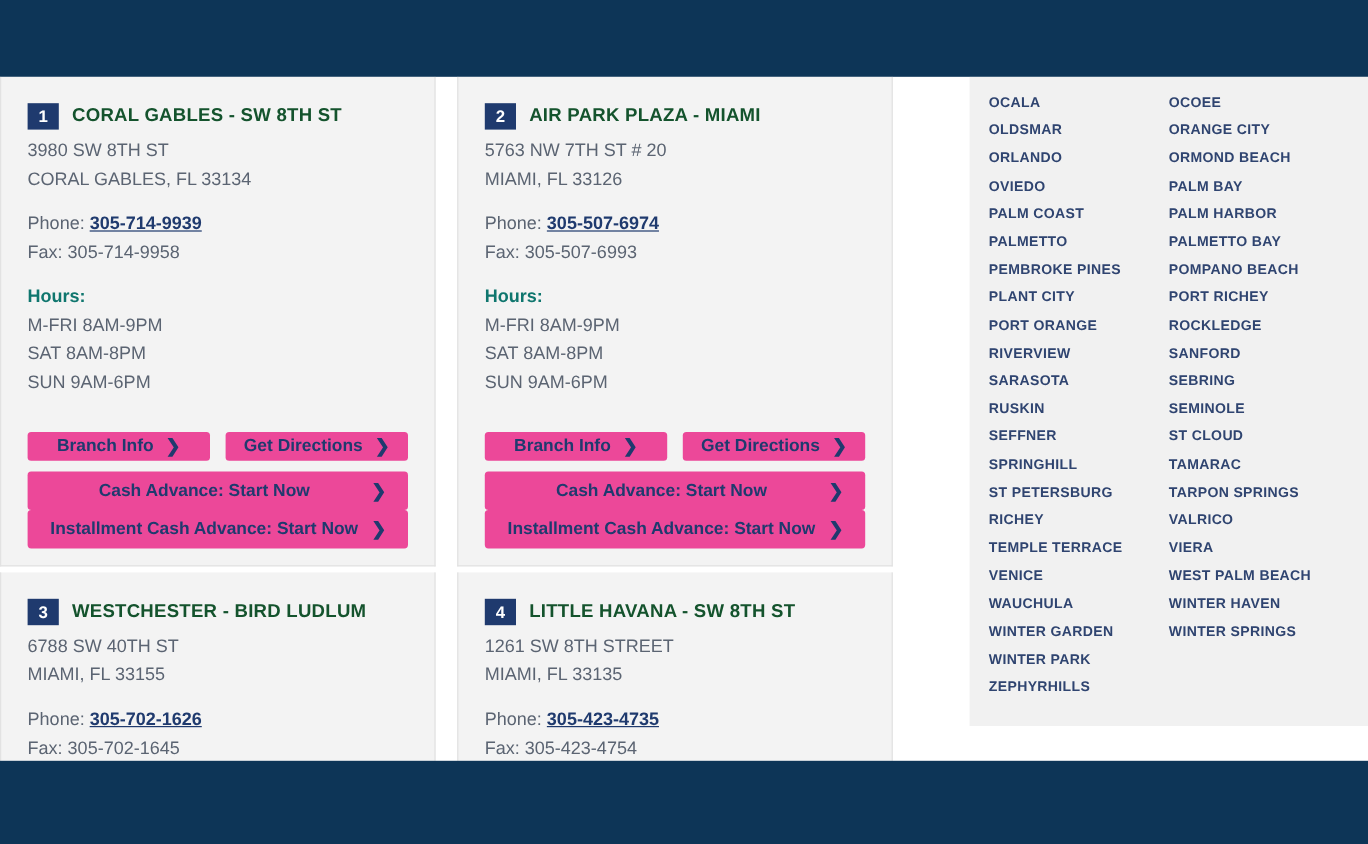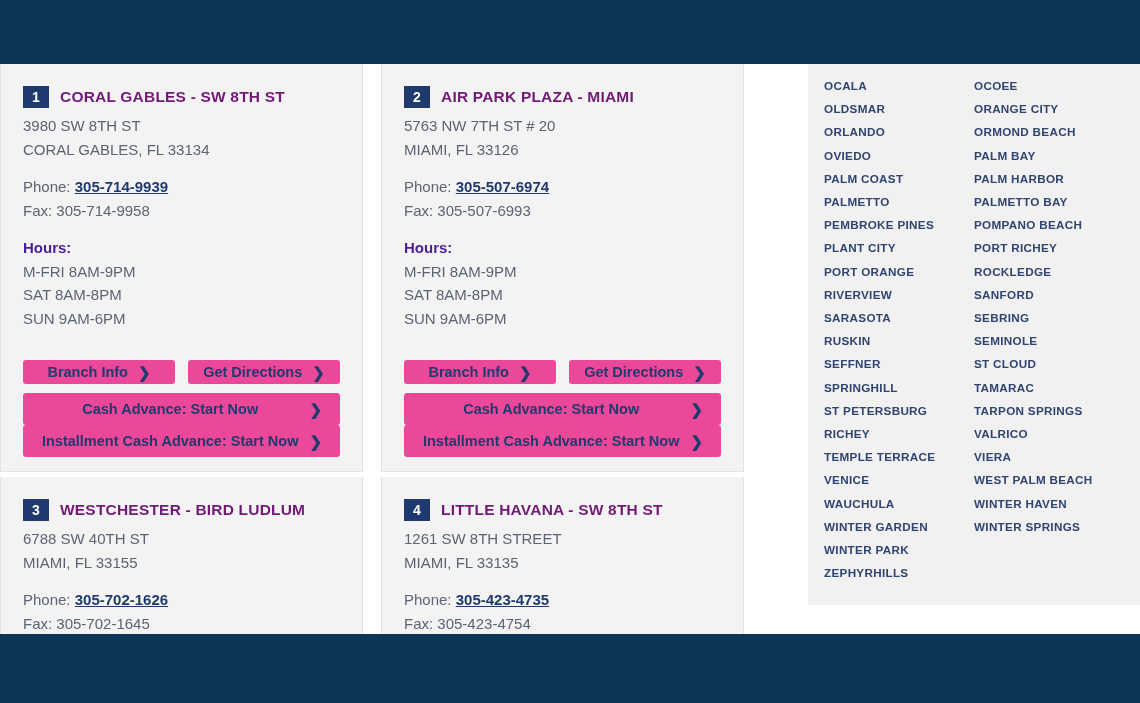--- a/index.html
+++ b/index.html
@@ -28,29 +28,29 @@
   }
   .card.row2{padding-bottom:0;}
   .card-head{display:flex;align-items:center;gap:11px;margin-bottom:6px;}
   .badge{
     background:#1f3a6e;color:#ffffff;
     font-weight:bold;font-size:14px;
     width:26px;height:22px;line-height:22px;text-align:center;
     flex:none;
   }
   .card-title{
-    color:#701a75;font-weight:bold;font-size:15.5px;
+    color:#14532d;font-weight:bold;font-size:15.5px;
     letter-spacing:.2px;white-space:nowrap;
   }
   .addr{color:#5b6472;font-size:15px;line-height:23.5px;}
   .contact{margin-top:14px;color:#5b6472;font-size:15px;line-height:23.5px;}
   .phone-link{
     color:#1f3a6e;font-weight:bold;text-decoration:underline;cursor:pointer;
   }
-  .hours-title{margin-top:14px;color:#4c1d95;font-weight:bold;font-size:15px;line-height:23.5px;}
+  .hours-title{margin-top:14px;color:#0f766e;font-weight:bold;font-size:15px;line-height:23.5px;}
   .hours-line{color:#5b6472;font-size:15px;line-height:23.5px;}
 
   .btns{margin-top:30px;}
   .btn-row{display:flex;gap:13px;margin-bottom:9px;}
   .btn{
     background:#ec4899;color:#1f3a6e;
     font-weight:bold;font-size:14.5px;
     height:24px;border:none;border-radius:3px;
     display:flex;align-items:center;justify-content:center;
     gap:10px;cursor:pointer;box-sizing:border-box;padding:0 14px;

